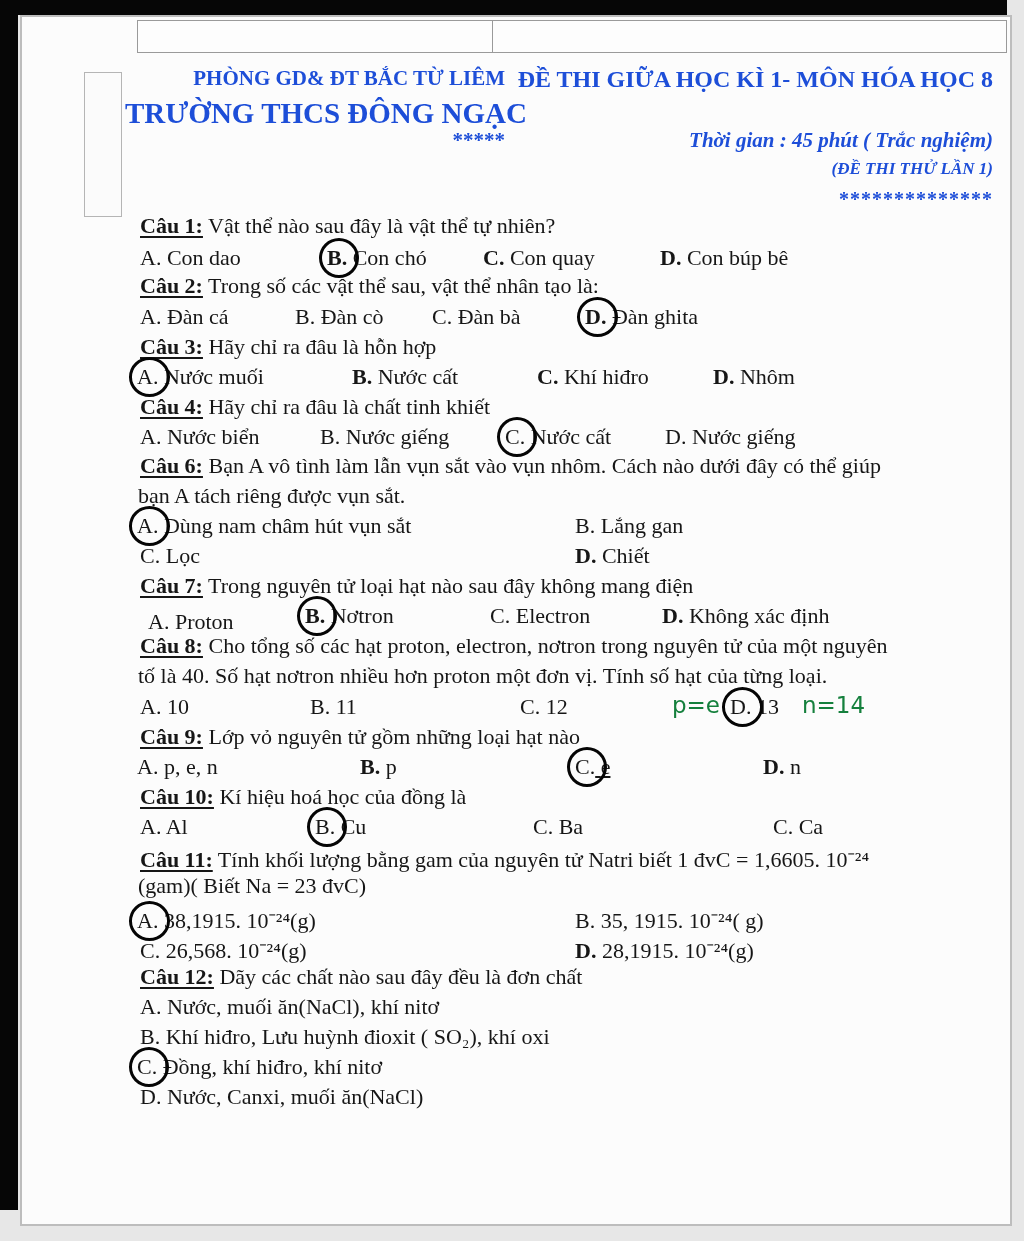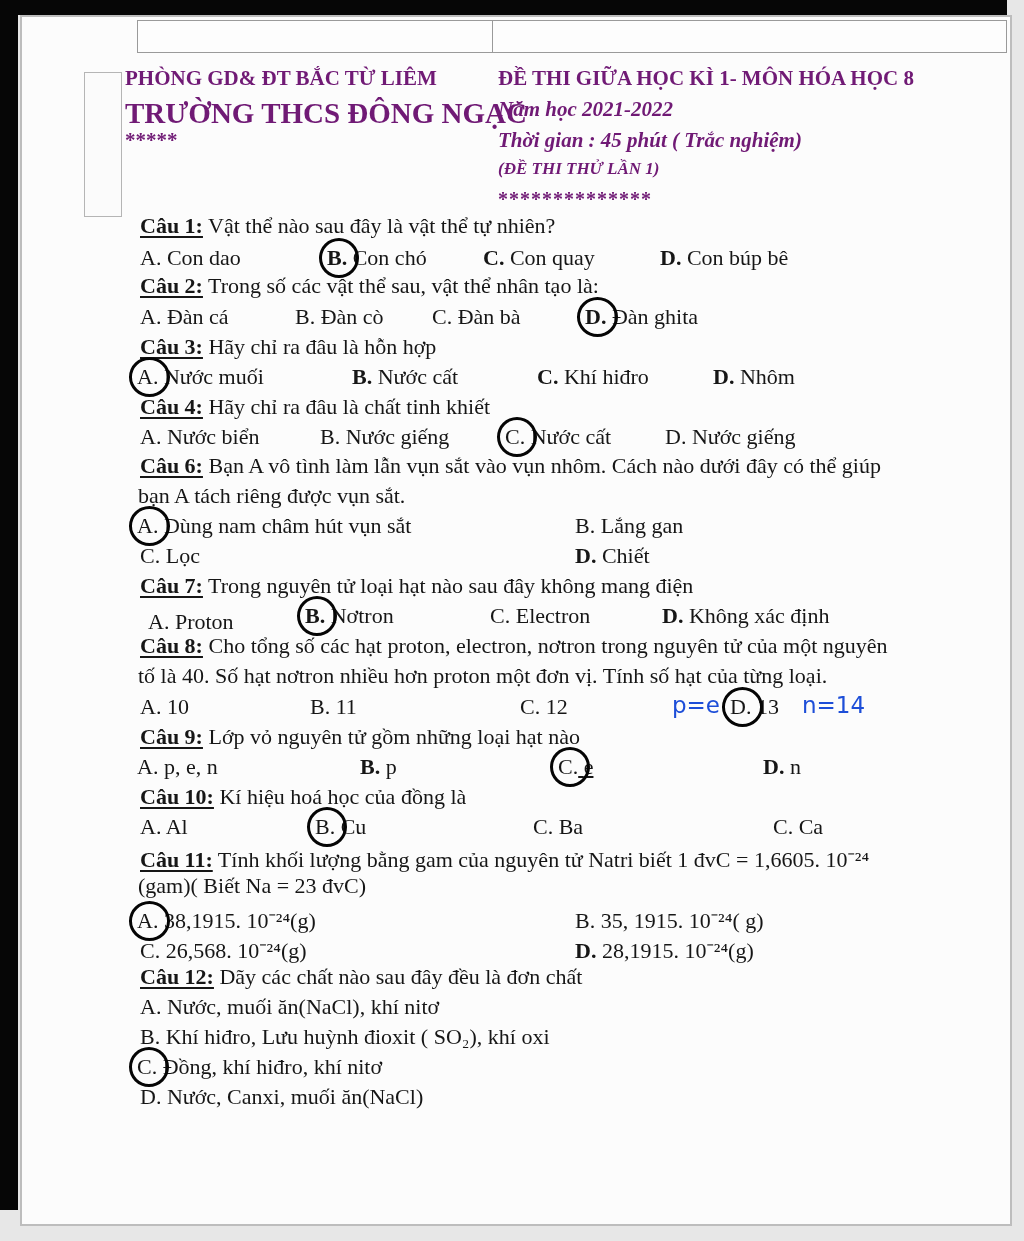--- a/index.html
+++ b/index.html
@@ -8,53 +8,52 @@
   #stage{position:absolute;left:0;top:0;width:1024px;height:1241px;}
   .topbar{position:absolute;left:0;top:0;width:1007px;height:15px;background:#060606;}
   .leftbar{position:absolute;left:0;top:0;width:18px;height:1210px;background:#060606;}
   .page{position:absolute;left:20px;top:15px;width:992px;height:1211px;background:#fcfcfc;
         border:2px solid #bdbdbd;box-sizing:border-box;}
   .hbox{position:absolute;background:#fdfdfd;border:1px solid #9a9a9a;box-sizing:border-box;}
   .hbox-left{left:137px;top:20px;width:356px;height:33px;}
   .hbox-right{left:492px;top:20px;width:515px;height:33px;}
   .margin-box{position:absolute;left:84px;top:72px;width:36px;height:143px;
               border:1px solid #b5b5b5;background:#fbfbfb;}
-  .hl{position:absolute;text-align:left;white-space:nowrap;color:#701a75;}
+  .hl{position:absolute;text-align:right;white-space:nowrap;color:#1d4ed8;}
   .hl.b{font-weight:700;}
   .hl.i{font-style:italic;font-weight:700;}
   .headL{left:125px;width:380px;}
   .headR{left:498px;width:495px;}
   .line{position:absolute;white-space:nowrap;color:#161616;font-size:22px;width:1024px;}
   .qlabel{font-weight:700;text-decoration:underline;text-decoration-thickness:2px;text-underline-offset:3px;}
   .opt{position:absolute;top:0;white-space:nowrap;}
   .okey{}
   .okey.bold{font-weight:700;}
   .okey.rel{position:relative;display:inline-block;}
   .ellipse{position:absolute;left:-8px;top:-7px;width:calc(100% + 14px);height:34px;
            border:3.2px solid #050505;border-radius:50%;pointer-events:none;}
-  .hand{font-family:"DejaVu Sans",sans-serif;font-size:23px;color:#1d4ed8;width:auto;}
+  .hand{font-family:"DejaVu Sans",sans-serif;font-size:23px;color:#15803d;width:auto;}
 </style>
 </head>
 <body>
 
 <div id="stage">
   <div class="topbar"></div>
   <div class="leftbar"></div>
   <div class="page"></div>
 
   <div class="hbox hbox-left"></div>
   <div class="hbox hbox-right"></div>
   <div class="margin-box"></div>
 
   <div class="hl b headL" style="top:66px;font-size:21px;">PHÒNG GD&amp; ĐT BẮC TỪ LIÊM</div>
   <div class="hl b headL" style="top:97px;font-size:29px;">TRƯỜNG THCS ĐÔNG NGẠC</div>
   <div class="hl b headL" style="top:128px;font-size:21px;">*****</div>
 
-  <div class="hl b headR" style="top:66px;font-size:21px;">ĐỀ THI GIỮA HỌC KÌ 1-  MÔN HÓA HỌC 8</div>
-  <div class="hl i headR" style="top:97px;font-size:21px;">Năm học 2021-2022</div>
+  <div class="hl b headR" style="top:66px;font-size:24px;">ĐỀ THI GIỮA HỌC KÌ 1-  MÔN HÓA HỌC 8</div>
   <div class="hl i headR" style="top:128px;font-size:21px;">Thời gian : 45 phút  ( Trắc nghiệm)</div>
   <div class="hl i headR" style="top:159px;font-size:17px;">(ĐỀ THI THỬ LẦN 1)</div>
   <div class="hl b headR" style="top:188px;font-size:20px;letter-spacing:1px;">**************</div>
 
   <div id="content">
       <div class="line" style="top: 213px; left: 140px;"><span class="qlabel">Câu 1:</span> <span>Vật thể nào sau đây là vật thể tự nhiên?</span></div>
       <div class="line" style="top: 245px; left: 0px;">
         <span class="opt" style="left: 140px;"><span class="okey">A.</span> <span>Con dao</span></span>
         <span class="opt" style="left: 327px;"><span class="okey bold rel">B.<span class="ellipse"></span></span> <span>Con chó</span></span>
         <span class="opt" style="left: 483px;"><span class="okey bold">C.</span> <span>Con quay</span></span>
@@ -105,21 +104,21 @@
         <span class="opt" style="left: 310px;"><span class="okey">B.</span> <span>11</span></span>
         <span class="opt" style="left: 520px;"><span class="okey">C.</span> <span>12</span></span>
         <span class="opt" style="left: 730px;"><span class="okey rel">D.<span class="ellipse"></span></span> <span>13</span></span>
       </div>
       <div class="line hand" style="top: 692px; left: 672px; width: auto;">p=e</div>
       <div class="line hand" style="top: 692px; left: 802px; width: auto;">n=14</div>
       <div class="line" style="top: 724px; left: 140px;"><span class="qlabel">Câu 9:</span> <span>Lớp vỏ nguyên tử gồm những loại hạt nào</span></div>
       <div class="line" style="top: 754px; left: 0px;">
         <span class="opt" style="left: 137px;"><span class="okey">A.</span> <span>p, e, n</span></span>
         <span class="opt" style="left: 360px;"><span class="okey bold">B.</span> <span>p</span></span>
-        <span class="opt" style="left: 558px; text-decoration: underline;"><span class="okey rel">C.<span class="ellipse"></span></span> <span>e</span></span>
+        <span class="opt" style="left: 575px; text-decoration: underline;"><span class="okey rel">C.<span class="ellipse"></span></span> <span>e</span></span>
         <span class="opt" style="left: 763px;"><span class="okey bold">D.</span> <span>n</span></span>
       </div>
       <div class="line" style="top: 784px; left: 140px;"><span class="qlabel">Câu 10:</span> <span>Kí hiệu hoá học của đồng là</span></div>
       <div class="line" style="top: 814px; left: 0px;">
         <span class="opt" style="left: 140px;"><span class="okey">A.</span> <span>Al</span></span>
         <span class="opt" style="left: 315px;"><span class="okey rel">B.<span class="ellipse"></span></span> <span>Cu</span></span>
         <span class="opt" style="left: 533px;"><span class="okey">C.</span> <span>Ba</span></span>
         <span class="opt" style="left: 773px;"><span class="okey">C.</span> <span>Ca</span></span>
       </div>
       <div class="line" style="top: 843px; left: 140px;"><span class="qlabel">Câu 11:</span> <span>Tính khối lượng bằng gam của nguyên tử  Natri biết 1 đvC = 1,6605. 10⁻²⁴</span></div>

